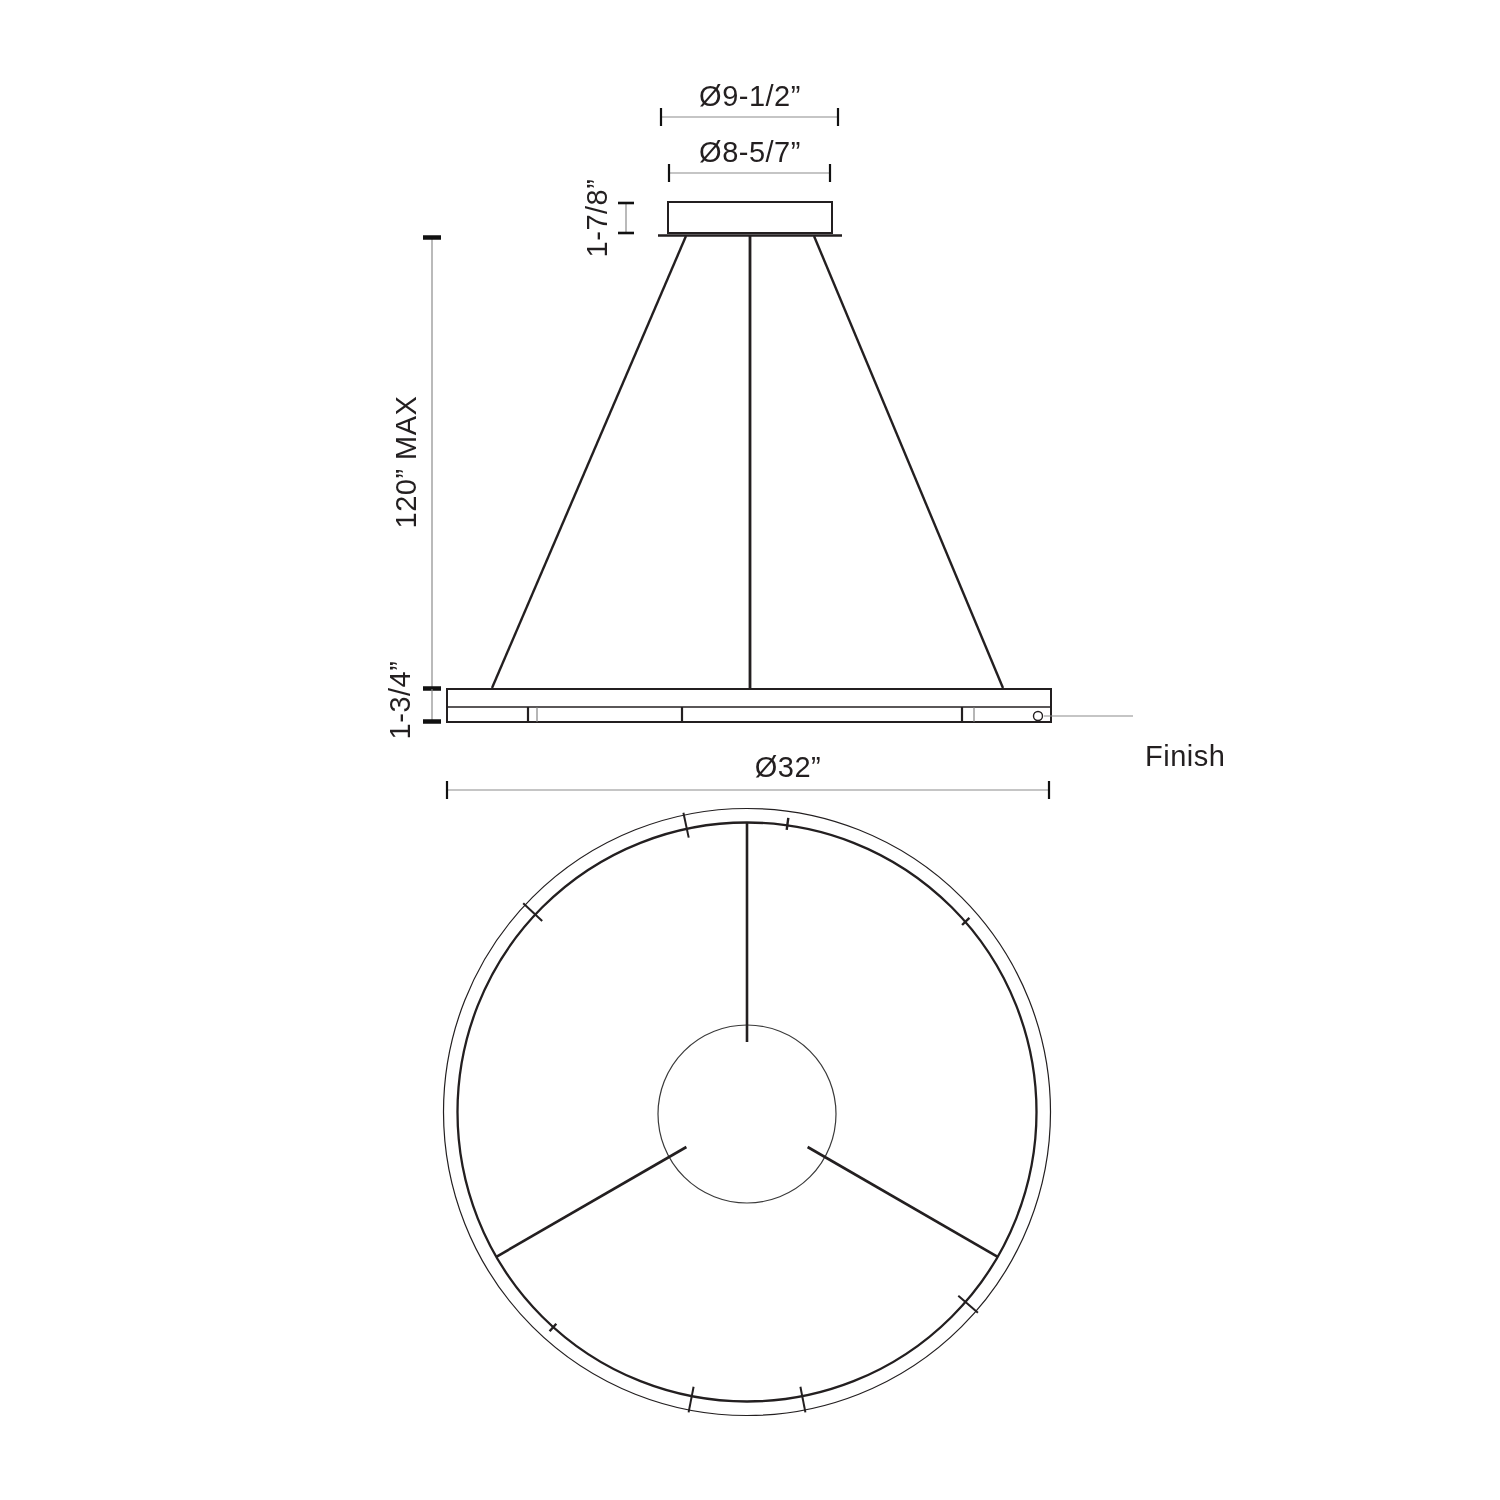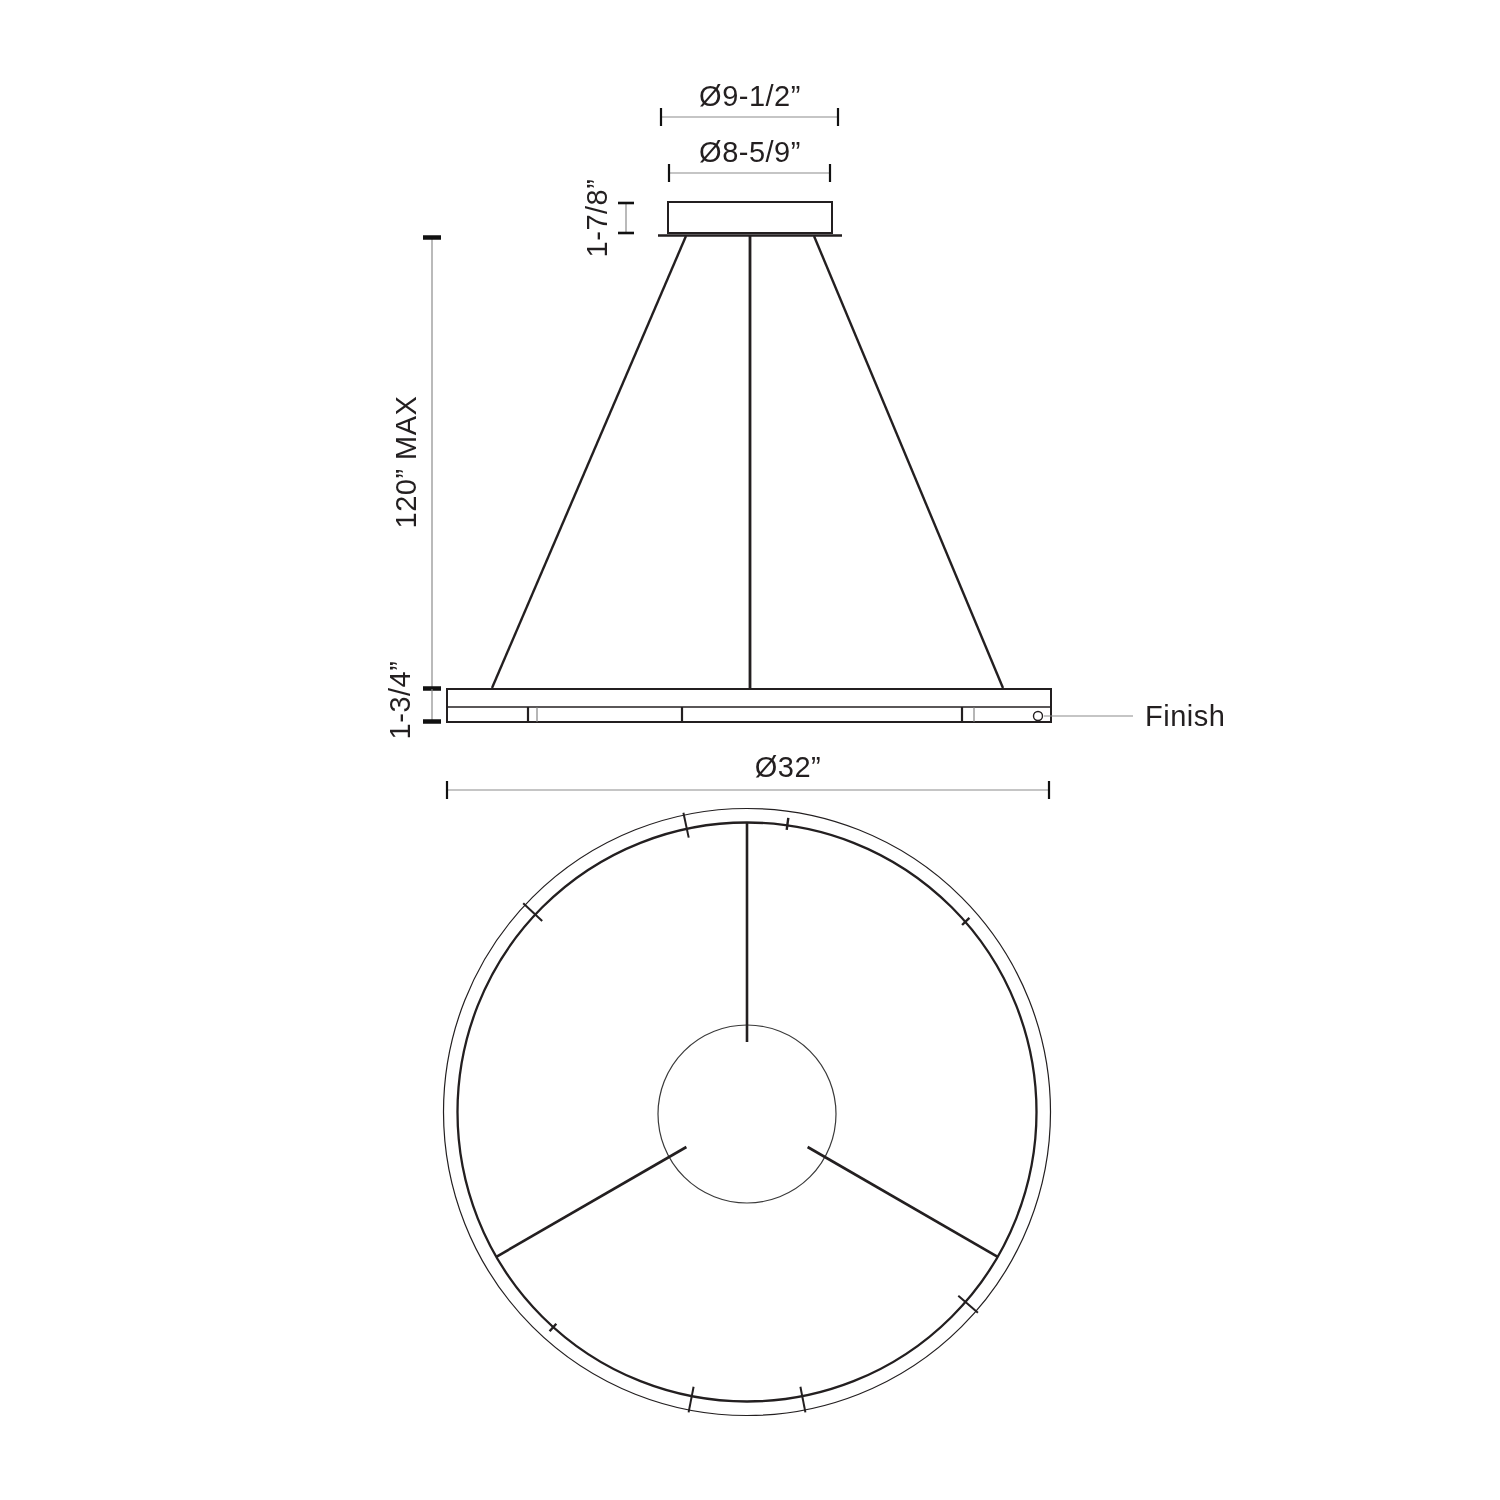--- a/index.html
+++ b/index.html
@@ -113,24 +113,24 @@
         <line x1="958.3" y1="1295.7" x2="977.9" y2="1312.8"></line>
         <line x1="786.7" y1="829.8" x2="788.3" y2="817.9" stroke-width="2.4"></line>
         <line x1="962.1" y1="925" x2="969.4" y2="917.8" stroke-width="2.4"></line>
         <line x1="556.3" y1="1323.8" x2="549.6" y2="1331.2" stroke-width="2.4"></line>
       </g>
     </g>
   </svg>
 
   <div class="lbl" style="left:750px; top:96px;">Ø9-1/2”</div>
 
-  <div class="lbl" style="left:750px; top:152px;">Ø8-5/9”</div>
+  <div class="lbl" style="left:750px; top:152px;">Ø8-5/7”</div>
 
   <div class="lbl vert" style="left:597px; top:218px;">1-7/8”</div>
 
   <div class="lbl vert" style="left:406px; top:462px;">120” MAX</div>
 
   <div class="lbl vert" style="left:400px; top:700px;">1-3/4”</div>
 
-  <div class="lbl leftalign" style="left:1145px; top:716px;">Finish</div>
+  <div class="lbl leftalign" style="left:1145px; top:756px;">Finish</div>
 
   <div class="lbl" style="left:788px; top:767px;">Ø32”</div>
 </div>
 
 </body></html>

